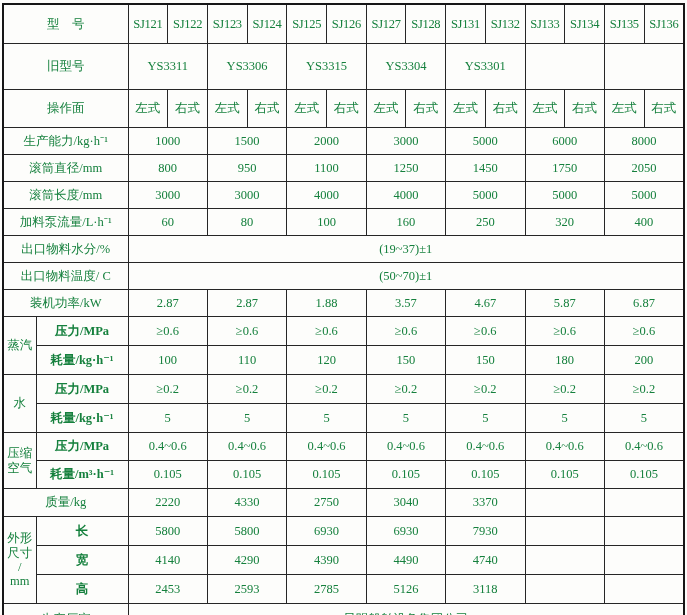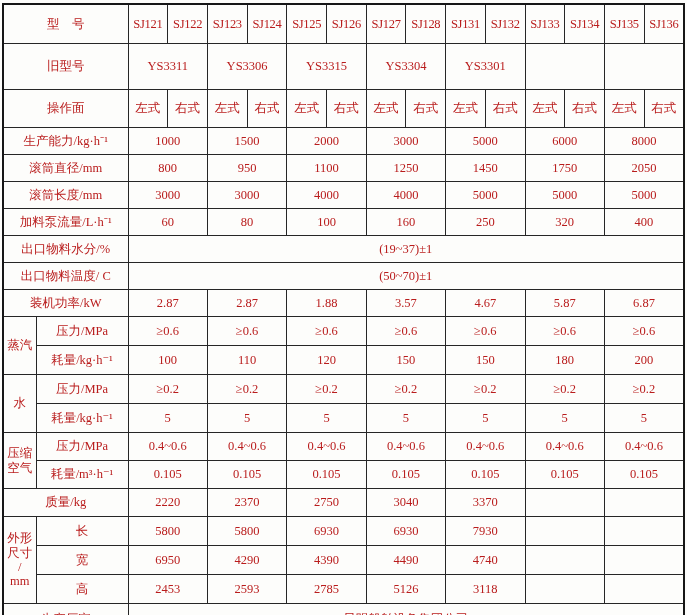--- a/index.html
+++ b/index.html
@@ -1,34 +1,34 @@
 <!DOCTYPE html>
 <html><head>
 <meta charset="utf-8">
 <style>
   html,body{margin:0;padding:0;background:#ffffff;}
   .page{
     width:687px;height:615px;box-sizing:border-box;
     background:#fdfdfb;padding:3px 1px 0 2px;
     font-family:"Liberation Serif","DejaVu Serif","DejaVu Sans",serif;
-    color:#b91c1c;
+    color:#15803d;
   }
   table.spec{
     border-collapse:collapse;table-layout:fixed;width:683px;
     border:2px solid #161616;
   }
   table.spec td{
     border:1px solid #262626;
     text-align:center;vertical-align:middle;
     font-size:12.5px;padding:0 2px;overflow:hidden;
     line-height:1.15;
   }
   td.lbl{font-size:13px;}
   td.left{text-align:left;padding-left:7px;font-family:Liberation Serif, serif;}
-  td.sub{text-align:left;padding-left:5px;font-size:13px;}
+  td.sub{text-align:left;padding-left:5px;font-size:13px;font-weight:bold;}
   td.grp{
     font-size:13px;padding:0 1px;
     white-space:pre-line;line-height:1.25;
   }
   td.mdl{font-size:12px;padding:0 1px;letter-spacing:-0.3px;margin-top:40px;}
   
   .hA{height:38px}.hB{height:45px}.hC{height:37px}
   .hD{height:26px}.hE{height:28px}.hF{height:27px}.hG{height:30px}
 </style>
 </head>
@@ -234,21 +234,21 @@
         <td colspan="2">0.105</td>
         <td colspan="2">0.105</td>
         <td colspan="2">0.105</td>
         <td colspan="2">0.105</td>
         <td colspan="2">0.105</td>
       </tr>
 
       <tr>
         <td class="hF lbl left" colspan="2">质量/kg</td>
         <td colspan="2">2220</td>
-        <td colspan="2">2370</td>
+        <td colspan="2">4330</td>
         <td colspan="2">2750</td>
         <td colspan="2">3040</td>
         <td colspan="2">3370</td>
         <td colspan="2"></td>
         <td colspan="2"></td>
       </tr>
 
       <tr>
         <td class="grp" rowspan="3">外形
 尺寸
@@ -259,21 +259,21 @@
         <td colspan="2">5800</td>
         <td colspan="2">6930</td>
         <td colspan="2">6930</td>
         <td colspan="2">7930</td>
         <td colspan="2"></td>
         <td colspan="2"></td>
       </tr>
 
       <tr>
         <td class="hE sub">宽</td>
-        <td colspan="2">6950</td>
+        <td colspan="2">4140</td>
         <td colspan="2">4290</td>
         <td colspan="2">4390</td>
         <td colspan="2">4490</td>
         <td colspan="2">4740</td>
         <td colspan="2"></td>
         <td colspan="2"></td>
       </tr>
 
       <tr>
         <td class="hE sub">高</td>

